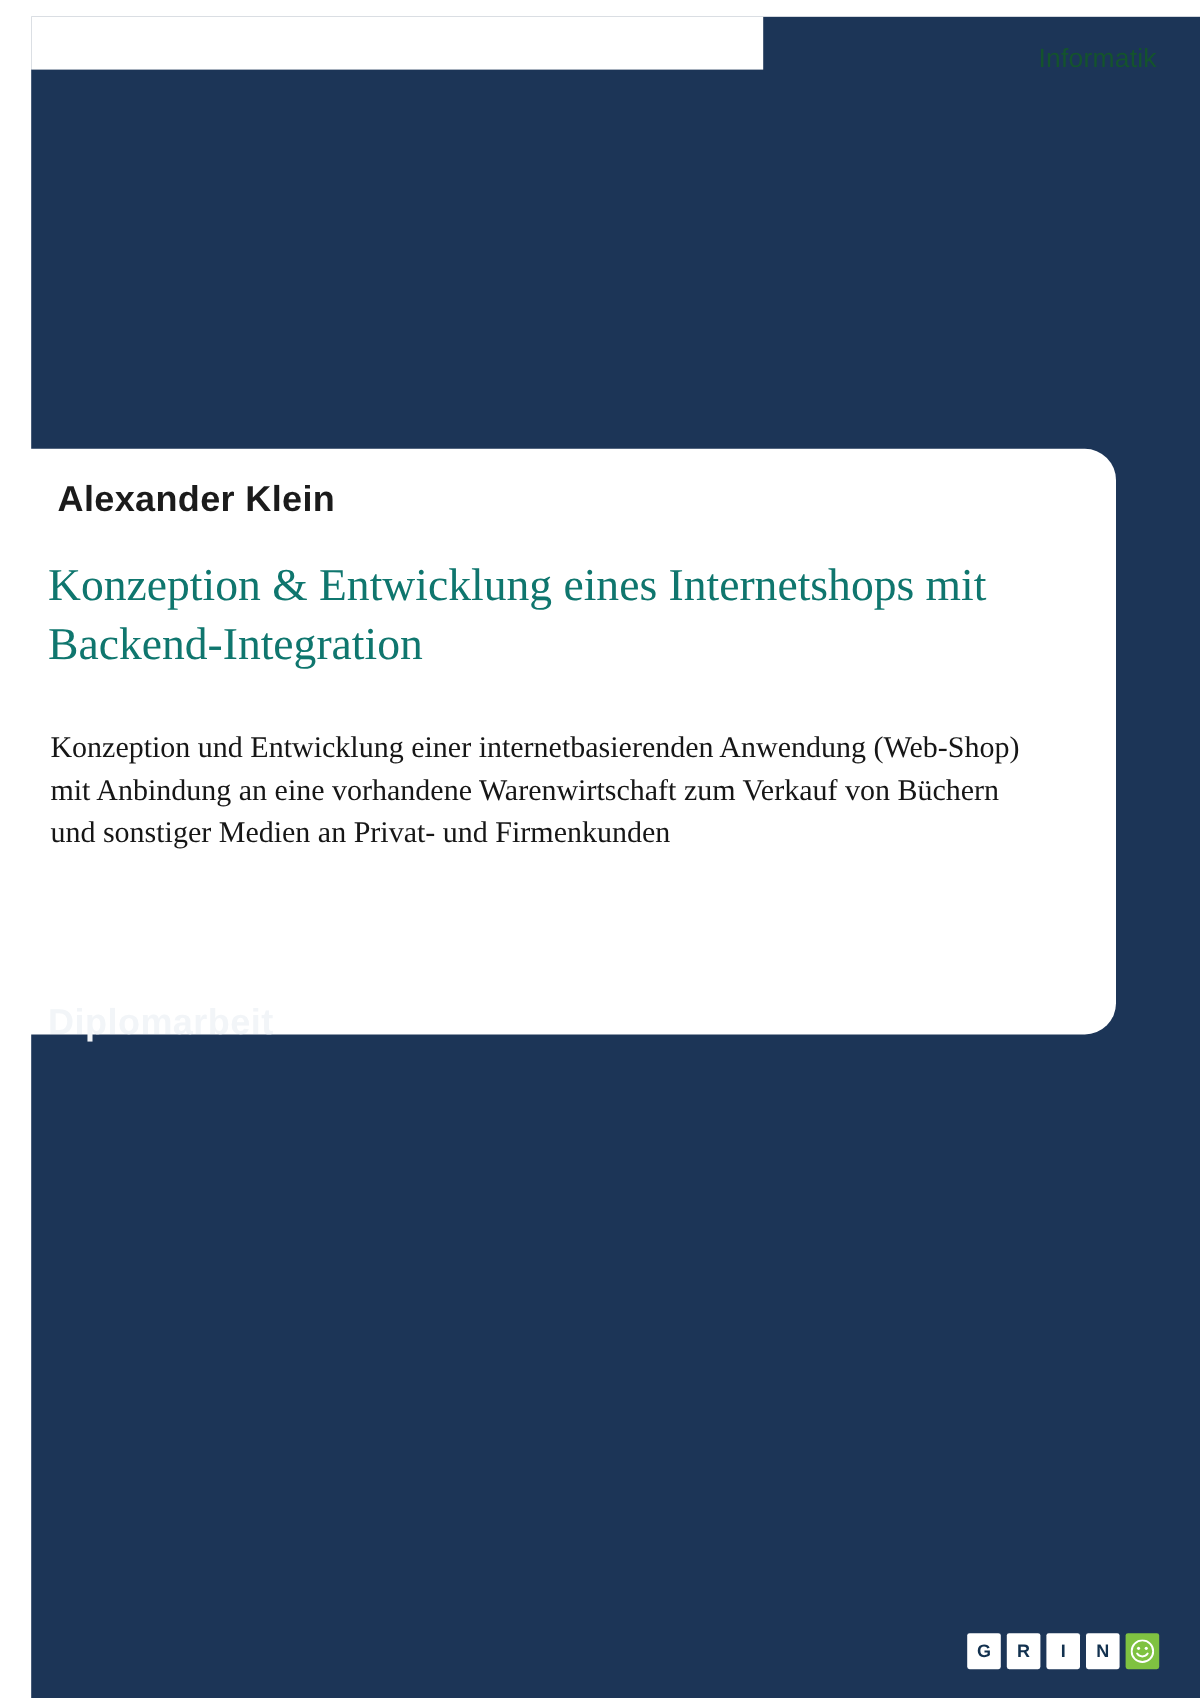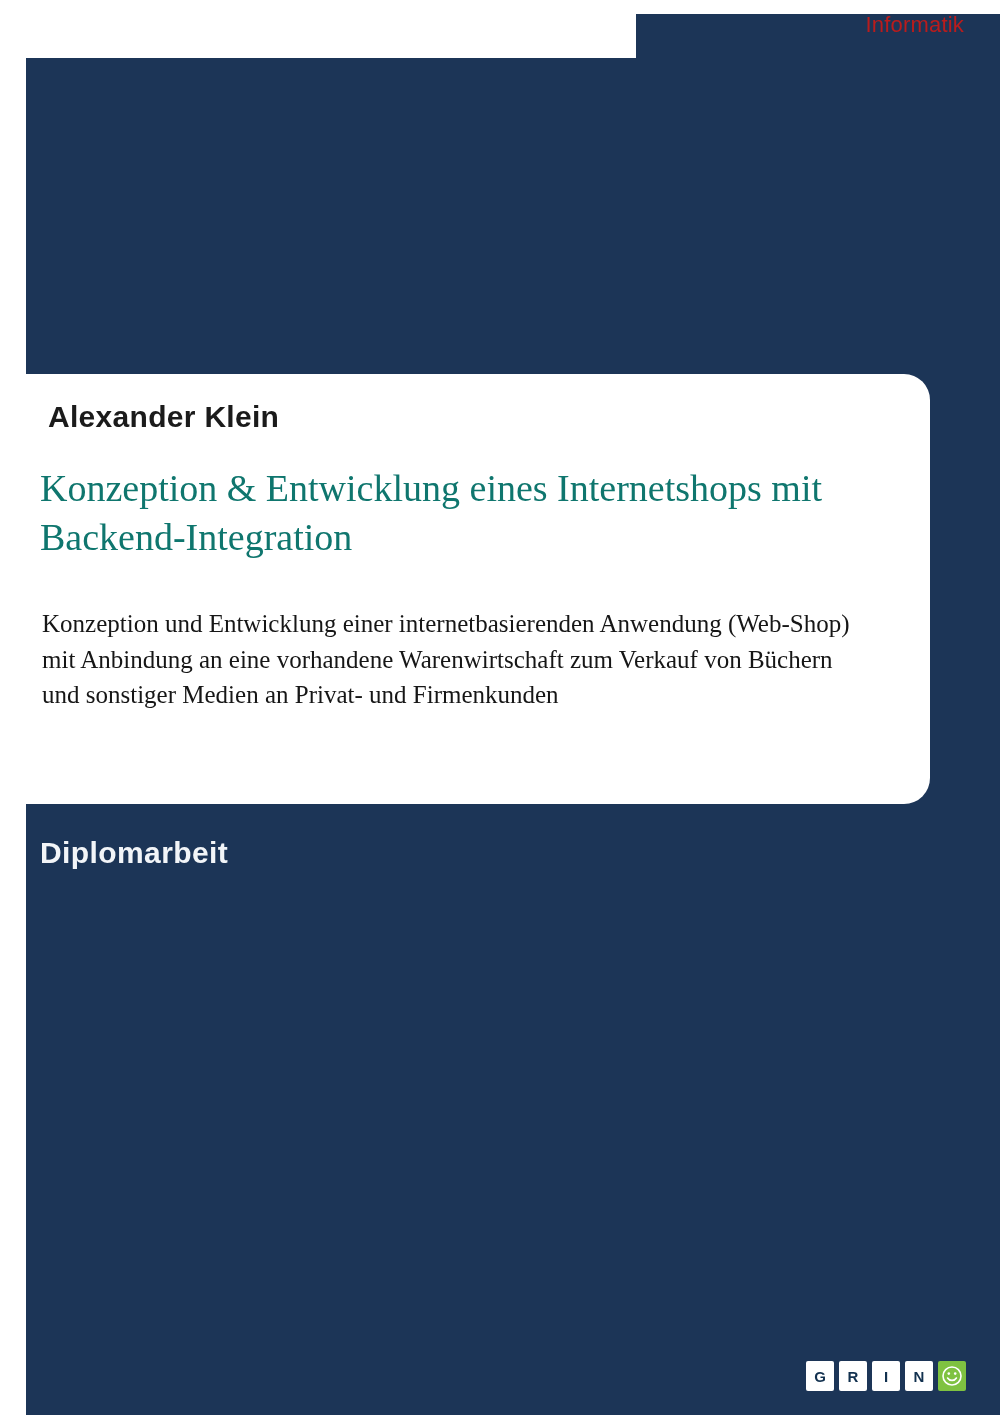--- a/index.html
+++ b/index.html
@@ -36,33 +36,33 @@
     left: 26px;
     top: 14px;
     width: 610px;
     height: 44px;
     background: #ffffff;
   }
 
   .category {
     position: absolute;
     right: 36px;
-    top: 12px;
-    color: #b91c1c;
+    top: 36px;
+    color: #14532d;
     font-size: 22px;
     letter-spacing: 0.2px;
   }
 
   
   .title-card {
     position: absolute;
     left: 0px;
     top: 374px;
     width: 930px;
-    height: 430px;
+    height: 488px;
     background: #ffffff;
     border-top-right-radius: 26px;
     border-bottom-right-radius: 26px;
   }
 
   .author {
     position: absolute;
     left: 48px;
     top: 26px;
     font-size: 30px;

